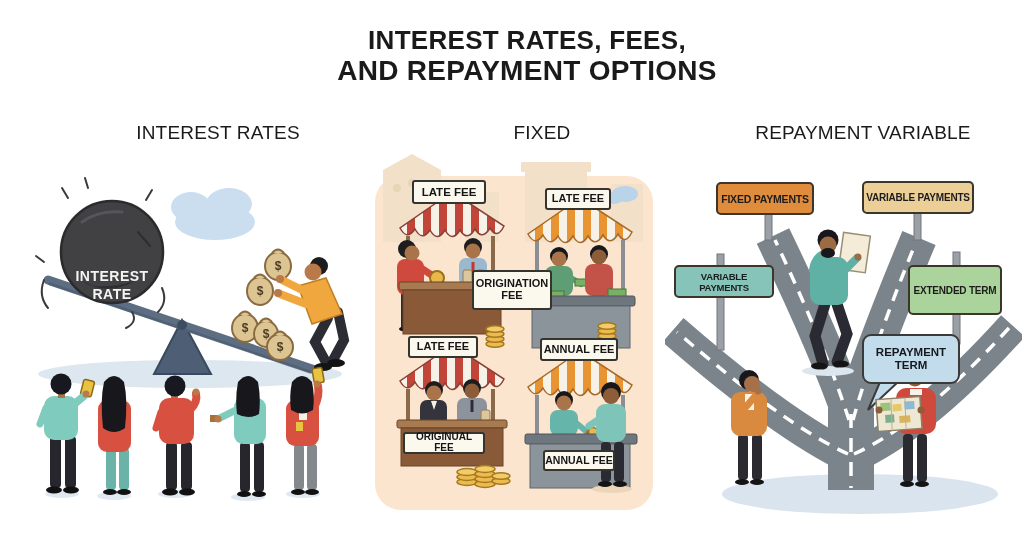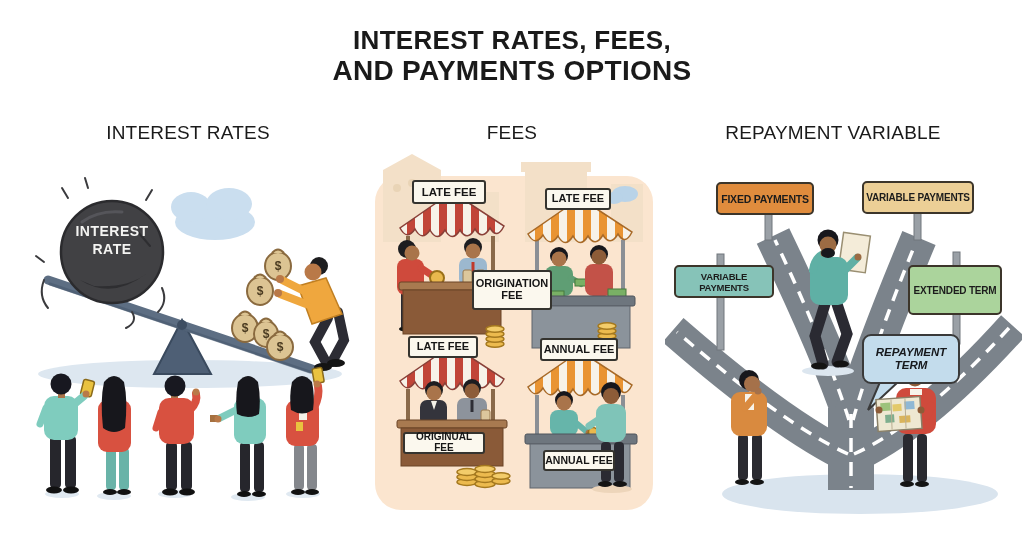--- a/index.html
+++ b/index.html
@@ -1,55 +1,55 @@
 <!DOCTYPE html>
 <html><head>
 <meta charset="utf-8">
 <style>
   html,body{margin:0;padding:0;background:#ffffff;}
   #stage{position:relative;width:1024px;height:559px;background:#ffffff;overflow:hidden;
          font-family:"Liberation Sans","DejaVu Sans",sans-serif;color:#1a1a1a;}
-  .abs{position:absolute;}
+  .abs{position:absolute;padding-left:30px;}
   
   #title{left:0;right:0;top:26px;text-align:center;font-weight:700;line-height:1.12;}
   #title .t1{font-size:26px;letter-spacing:.3px;}
   #title .t2{font-size:28px;letter-spacing:.3px;}
   .sec-header{font-size:19px;font-weight:400;text-align:center;letter-spacing:.2px;}
   
   .panel{position:absolute;}
   .panel svg{position:absolute;left:0;top:0;}
   
   .plaque{position:absolute;background:#fbf8ee;border:2px solid #35342f;border-radius:3px;
           display:flex;flex-direction:column;align-items:center;justify-content:center;
           font-weight:700;color:#161616;text-align:center;line-height:1.08;box-sizing:border-box;}
   
   .roadsign{position:absolute;border:2px solid #3c352a;border-radius:5px;display:flex;
             align-items:center;justify-content:center;font-weight:700;color:#1c1c1c;
             text-align:center;box-sizing:border-box;letter-spacing:-0.2px;}
   .bubble{position:absolute;background:#c3dcec;border:2px solid #3a3a3a;border-radius:9px;
           display:flex;flex-direction:column;align-items:center;justify-content:center;
-          font-weight:700;color:#16181c;text-align:center;line-height:1.15;box-sizing:border-box;font-style:italic;}
+          font-weight:700;color:#16181c;text-align:center;line-height:1.15;box-sizing:border-box;}
   
   #boulder-label{position:absolute;color:#f4f4f2;font-weight:700;font-size:14px;
-                 letter-spacing:.5px;text-align:center;line-height:1.3;}
+                 letter-spacing:.5px;text-align:center;line-height:1.3;margin-top:45px;}
   svg text.dollar{font-family:"Liberation Sans","DejaVu Sans",sans-serif;font-weight:700;
                   font-size:12px;fill:#4a3a20;text-anchor:middle;}
 </style>
 </head>
 <body>
 
 <div id="stage">
 
   <div class="abs" id="title">
     <div class="t1">INTEREST RATES, FEES,</div>
-    <div class="t2">AND PAYMENTS OPTIONS</div>
+    <div class="t2">AND REPAYMENT OPTIONS</div>
   </div>
 
   <div class="abs sec-header" style="left:58px;top:122px;width:260px;">INTEREST RATES</div>
-  <div class="abs sec-header" style="left:420px;top:122px;width:184px;">FEES</div>
+  <div class="abs sec-header" style="left:420px;top:122px;width:184px;">FIXED</div>
   <div class="abs sec-header" style="left:703px;top:122px;width:260px;">REPAYMENT VARIABLE</div>
 
   <div class="panel" id="panel-left" style="left:10px;top:160px;width:350px;height:395px;">
     <svg width="350" height="395" viewBox="0 0 350 395">
 
       <g fill="#cadeef">
         <ellipse cx="205" cy="62" rx="40" ry="18"></ellipse>
         <ellipse cx="181" cy="47" rx="20" ry="15"></ellipse>
         <ellipse cx="219" cy="44" rx="23" ry="16"></ellipse>
       </g>

